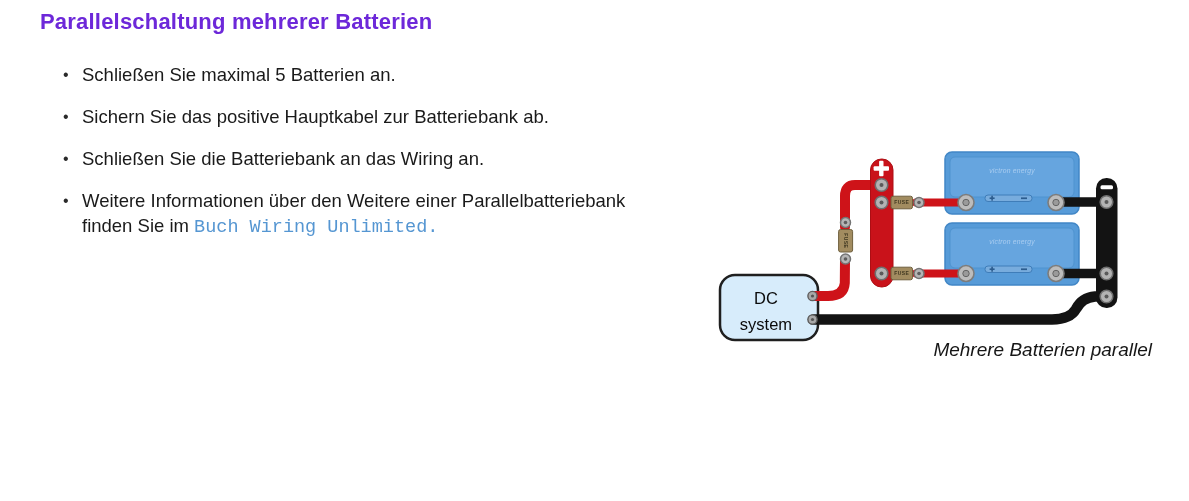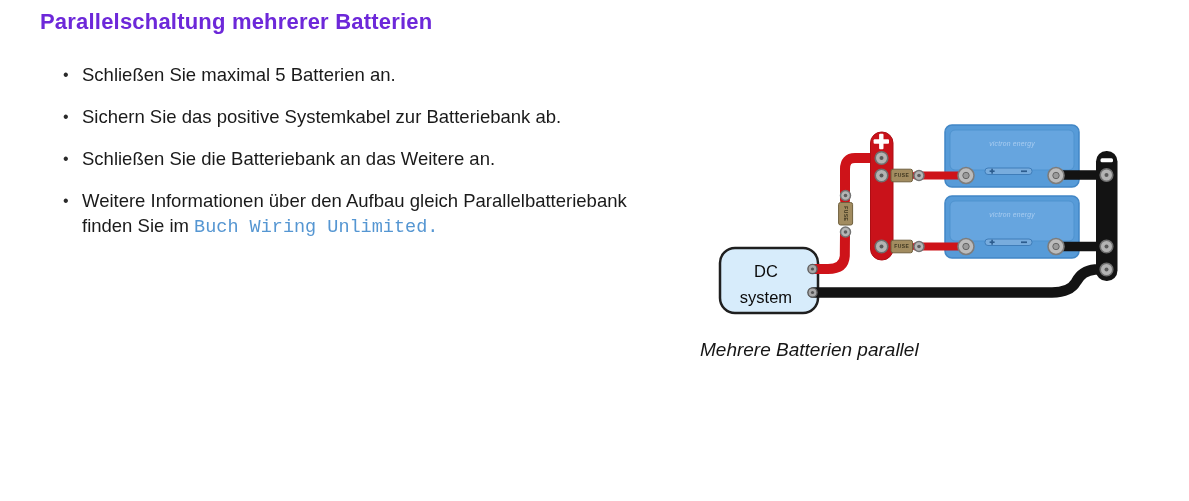--- a/index.html
+++ b/index.html
@@ -5,46 +5,46 @@
   html,body{margin:0;padding:0;background:#ffffff;}
   .page{position:relative;width:1189px;height:501px;background:#ffffff;overflow:hidden;
         font-family:"Liberation Sans",sans-serif;color:#191919;}
   .title{position:absolute;left:40px;top:9px;margin:0;font-size:22px;font-weight:bold;
          color:#6d28d9;letter-spacing:0.2px;text-align:center;}
   .bullets{position:absolute;left:58px;top:58px;width:594px;margin:4px;padding:0;list-style:none;}
   .bullets li{position:relative;padding-left:20px;margin-bottom:17px;
               font-size:18.5px;line-height:25px;color:#1a1a1a;}
   .bullets li::before{content:"•";position:absolute;left:1px;top:0;font-size:16px;color:#2a2a2a;}
   .link{color:#5596d2;text-decoration:none;cursor:pointer;font-family:Liberation Mono, monospace;}
-  .diagram{position:absolute;left:700px;top:110px;width:489px;height:235px;text-decoration:underline;}
-  .caption{position:absolute;left:700px;top:339px;width:452px;text-align:left;
+  .diagram{position:absolute;left:700px;top:137px;width:489px;height:235px;text-decoration:underline;}
+  .caption{position:absolute;left:700px;top:339px;width:452px;text-align:right;
            font-style:italic;font-size:19px;color:#161616;}
   
   .dctext{font-size:16.5px;fill:#0b0b0b;text-anchor:middle;font-family:"Liberation Sans",sans-serif;}
   .fusetext{font-size:5px;font-weight:bold;fill:#3f3720;text-anchor:middle;letter-spacing:0.4px;
             font-family:"Liberation Sans",sans-serif;}
   .brand{font-size:6.8px;font-style:italic;fill:#a9cdf1;text-anchor:middle;letter-spacing:0.2px;
          font-family:"Liberation Sans",sans-serif;}
   .cable{fill:none;stroke-linecap:round;stroke-linejoin:round;}
   .neg{stroke:#131313;}
   .pos{stroke:#ce1319;}
 </style>
 </head>
 <body>
 
 <div class="page">
 
   <h1 class="title">Parallelschaltung mehrerer Batterien</h1>
 
   <ul class="bullets">
     <li><span>Schließen Sie maximal 5 Batterien an.</span></li>
-    <li><span>Sichern Sie das positive Systemkabel zur Batteriebank ab.</span></li>
-    <li><span>Schließen Sie die Batteriebank an das Weitere an.</span></li>
+    <li><span>Sichern Sie das positive Hauptkabel zur Batteriebank ab.</span></li>
+    <li><span>Schließen Sie die Batteriebank an das Wiring an.</span></li>
     <li>
-      <span>Weitere Informationen über den Aufbau gleich Parallelbatteriebank finden Sie im </span><a class="link">Buch Wiring Unlimited</a><span class="link">.</span>
+      <span>Weitere Informationen über den Weitere einer Parallelbatteriebank finden Sie im </span><a class="link">Buch Wiring Unlimited</a><span class="link">.</span>
     </li>
   </ul>
 
   <div class="diagram">
     <svg width="489" height="235" viewBox="700 125 489 235" xmlns="http://www.w3.org/2000/svg">
 
       <rect x="720" y="263" width="98" height="65" rx="15" fill="#d7ecfb" stroke="#1f1f1f" stroke-width="2.5"></rect>
       <text x="766" y="292" class="dctext">DC</text>
       <text x="766" y="318" class="dctext">system</text>
 

